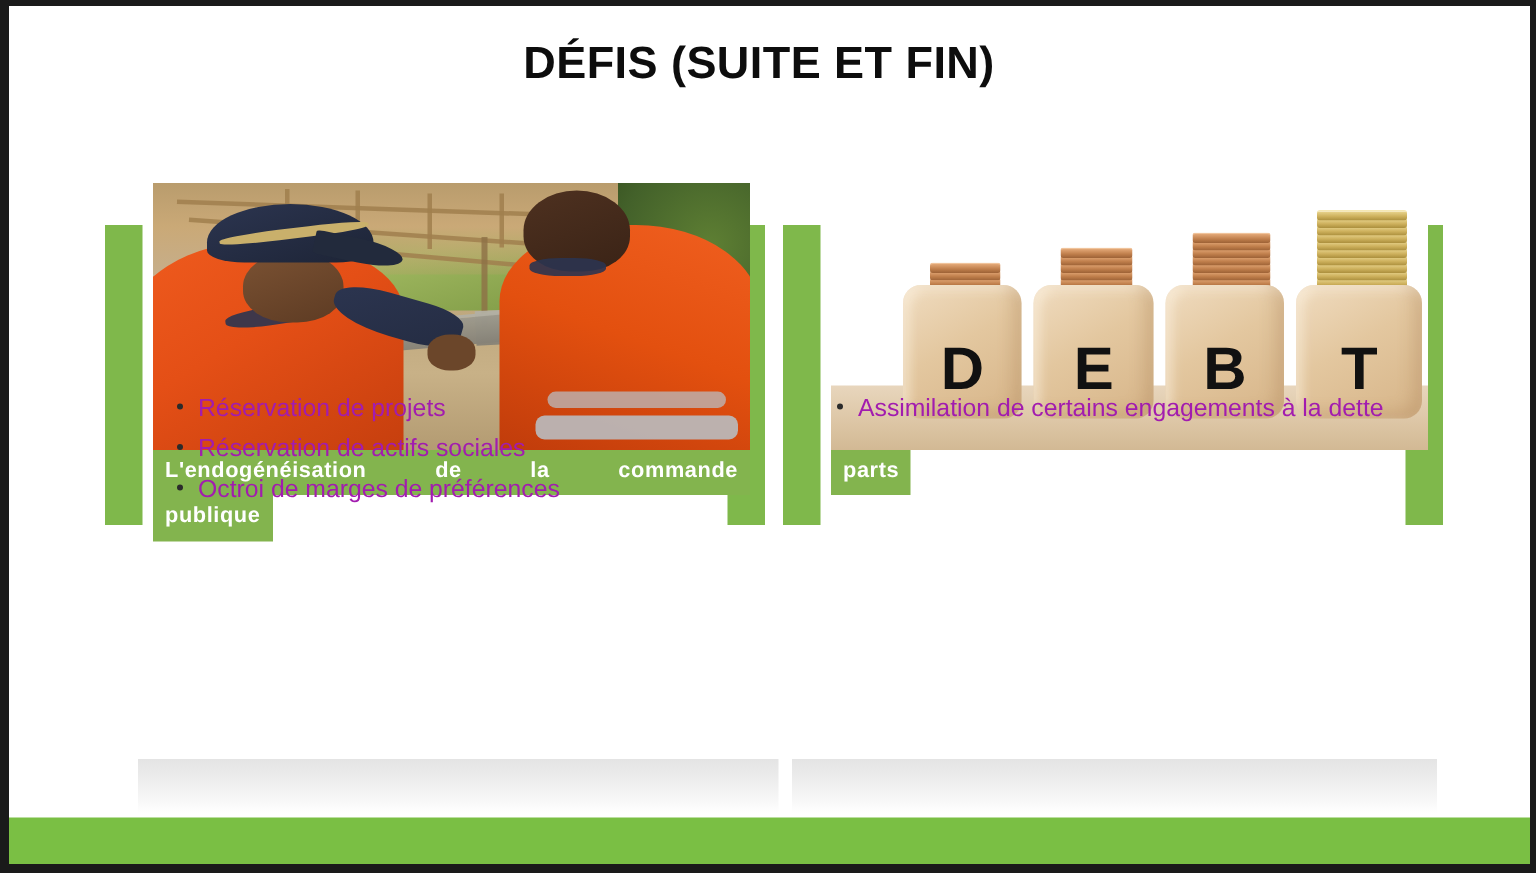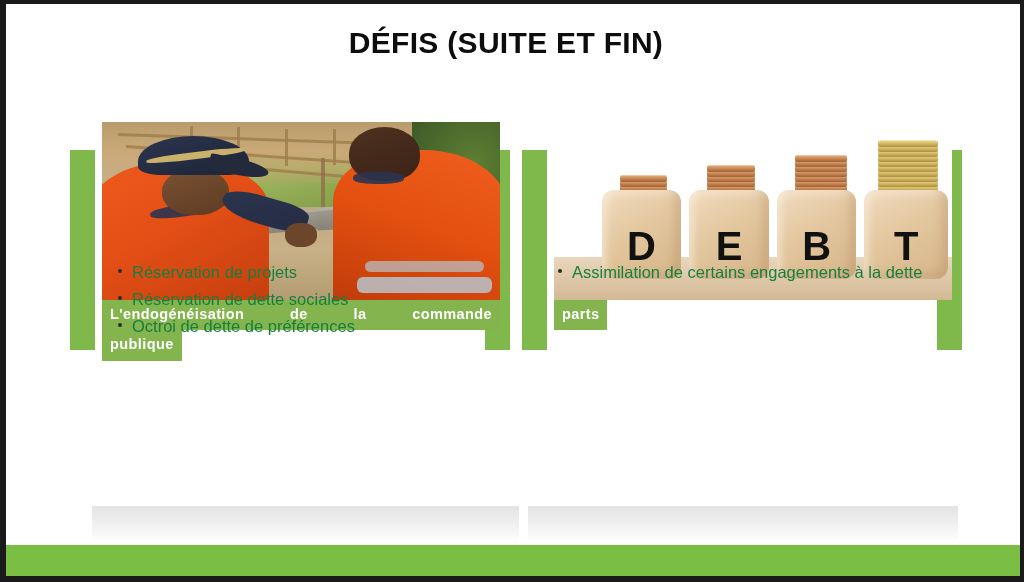--- a/index.html
+++ b/index.html
@@ -245,21 +245,21 @@
 
   
   .bullets {
     position: absolute;
     top: 255px;
     margin: 0;
     padding: 0 0 0 48px;
     list-style: none;
     font-family: "Liberation Sans", sans-serif;
     font-size: 16.5px;
-    color: #15803d;
+    color: #a21caf;
     line-height: 1.58;
   }
   .bullets li {
     position: relative;
     padding-left: 14px;
     margin-bottom: 1px;
   }
   .bullets li::before {
     content: "";
     position: absolute;
@@ -338,22 +338,22 @@
       </div>
 
       <div class="caption">
         <span class="cap-line l1">L'endogénéisation de la commande</span>
         <span class="cap-line l2">publique</span>
       </div>
     </div>
 
     <ul class="bullets bullets-left">
       <li>Réservation de projets</li>
-      <li>Réservation de dette sociales</li>
-      <li>Octroi de dette de préférences</li>
+      <li>Réservation de actifs sociales</li>
+      <li>Octroi de marges de préférences</li>
     </ul>
 
     <div class="panel panel-right">
 
       <div class="accent-bar accent-left"></div>
       <div class="accent-bar accent-right"></div>
 
       <div class="photo ph-debt">
         <div class="table"></div>
 

